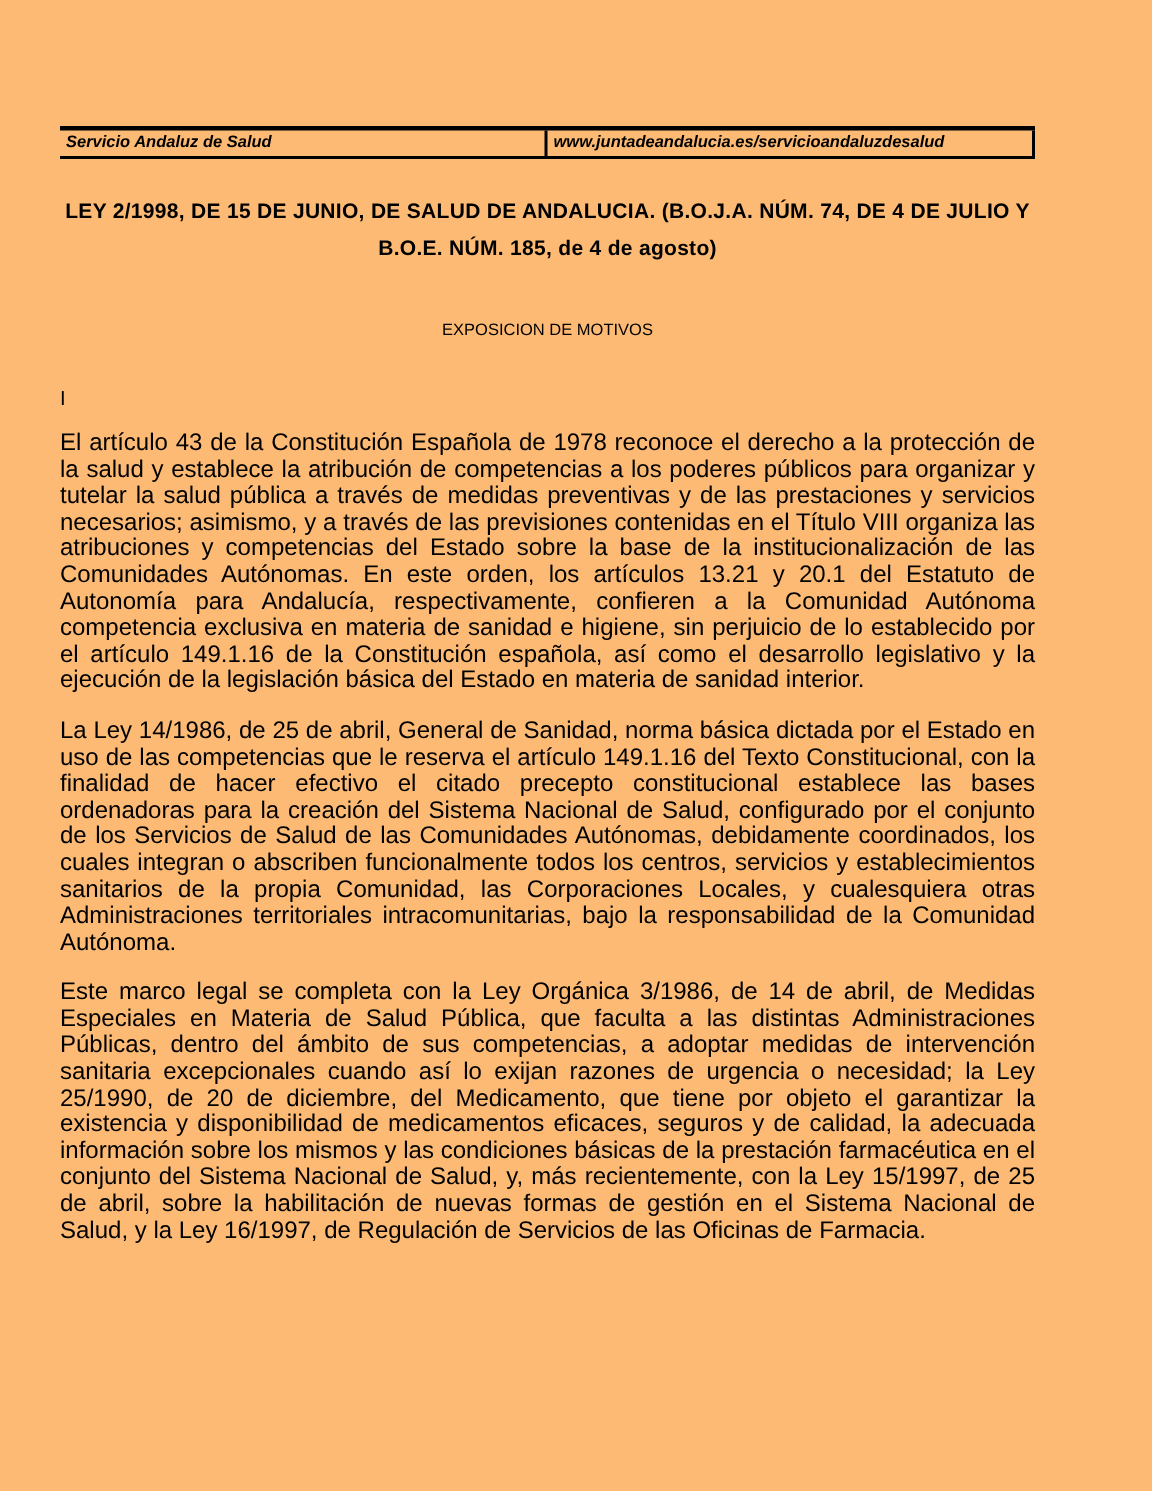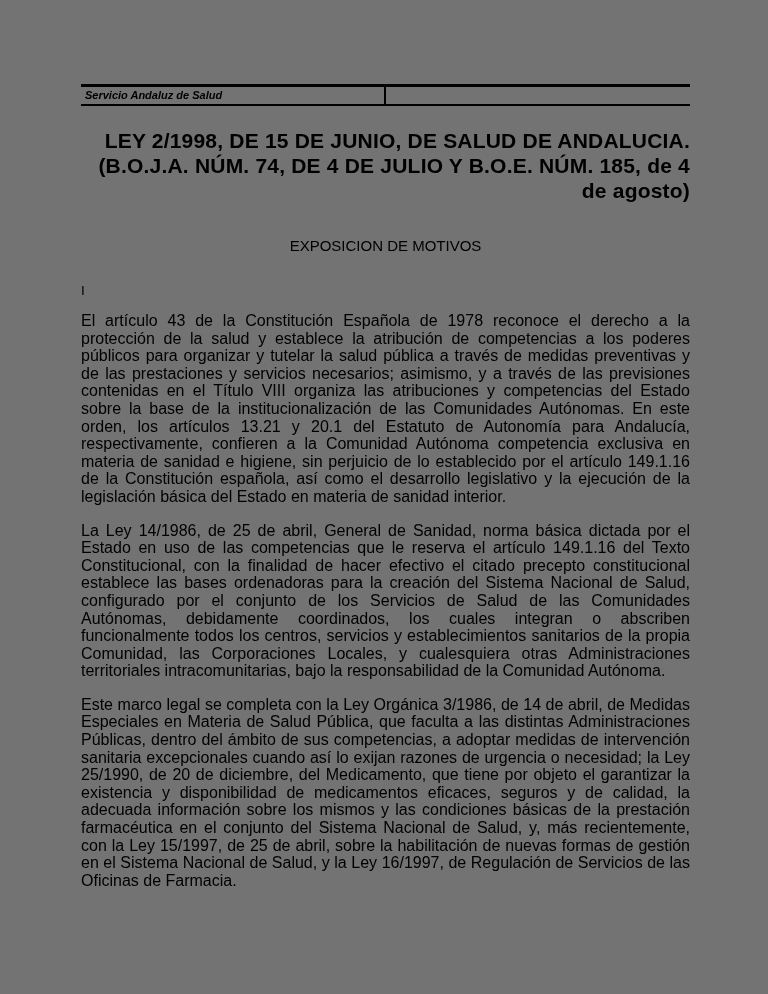--- a/index.html
+++ b/index.html
@@ -8,23 +8,23 @@
     background: #ffffff;
   }
   body {
     font-family: "Liberation Sans", sans-serif;
     color: #000000;
   }
   .page {
     position: relative;
     width: 768px;
     min-height: 994px;
-    background: #737373;
+    background: #fdba74;
     box-sizing: border-box;
-    padding: 84px 78px 40px 81px;
+    padding: 84px 78px 40px 40px;
   }
   .doc-header {
     display: flex;
     width: 100%;
     border-top: 3px solid #000000;
     border-bottom: 2px solid #000000;
     box-sizing: border-box;
   }
   .doc-header .cell {
     font-size: 11px;
@@ -39,30 +39,30 @@
   .doc-header .cell-left {
     width: 50%;
     border-right: 2px solid #000000;
   }
   .doc-header .cell-right {
     width: 50%;
     border-right: 2px solid #000000;
   }
   .doc-title {
     margin: 22px 0 0 0;
-    font-size: 21px;
+    font-size: 14px;
     font-weight: bold;
     line-height: 25px;
-    text-align: right;
+    text-align: center;
     letter-spacing: 0.2px;
   }
   .motives-heading {
     margin-top: 34px;
     text-align: center;
-    font-size: 15px;
+    font-size: 11px;
     font-weight: normal;
     line-height: 17px;
   }
   .part-label {
     margin-top: 28px;
     font-size: 13.5px;
     line-height: 17px;
   }
   .body-par {
     margin-top: 13px;
@@ -72,20 +72,21 @@
     text-justify: inter-word;
   }
 </style>
 </head>
 <body>
 
 <div class="page">
 
   <div class="doc-header">
     <div class="cell cell-left">Servicio Andaluz de Salud</div>
+    <div class="cell cell-right">www.juntadeandalucia.es/servicioandaluzdesalud</div>
   </div>
 
   <h1 class="doc-title">LEY 2/1998, DE 15 DE JUNIO, DE SALUD DE ANDALUCIA. (B.O.J.A. NÚM. 74, DE 4 DE JULIO Y B.O.E. NÚM. 185, de 4 de agosto)</h1>
 
   <div class="motives-heading">EXPOSICION DE MOTIVOS</div>
 
   <div class="part-label">I</div>
 
   <p class="body-par">El artículo 43 de la Constitución Española de 1978 reconoce el derecho a la protección de la salud y establece la atribución de competencias a los poderes públicos para organizar y tutelar la salud pública a través de medidas preventivas y de las prestaciones y servicios necesarios; asimismo, y a través de las previsiones contenidas en el Título VIII organiza las atribuciones y competencias del Estado sobre la base de la institucionalización de las Comunidades Autónomas. En este orden, los artículos 13.21 y 20.1 del Estatuto de Autonomía para Andalucía, respectivamente, confieren a la Comunidad Autónoma competencia exclusiva en materia de sanidad e higiene, sin perjuicio de lo establecido por el artículo 149.1.16 de la Constitución española, así como el desarrollo legislativo y la ejecución de la legislación básica del Estado en materia de sanidad interior.</p>
 

